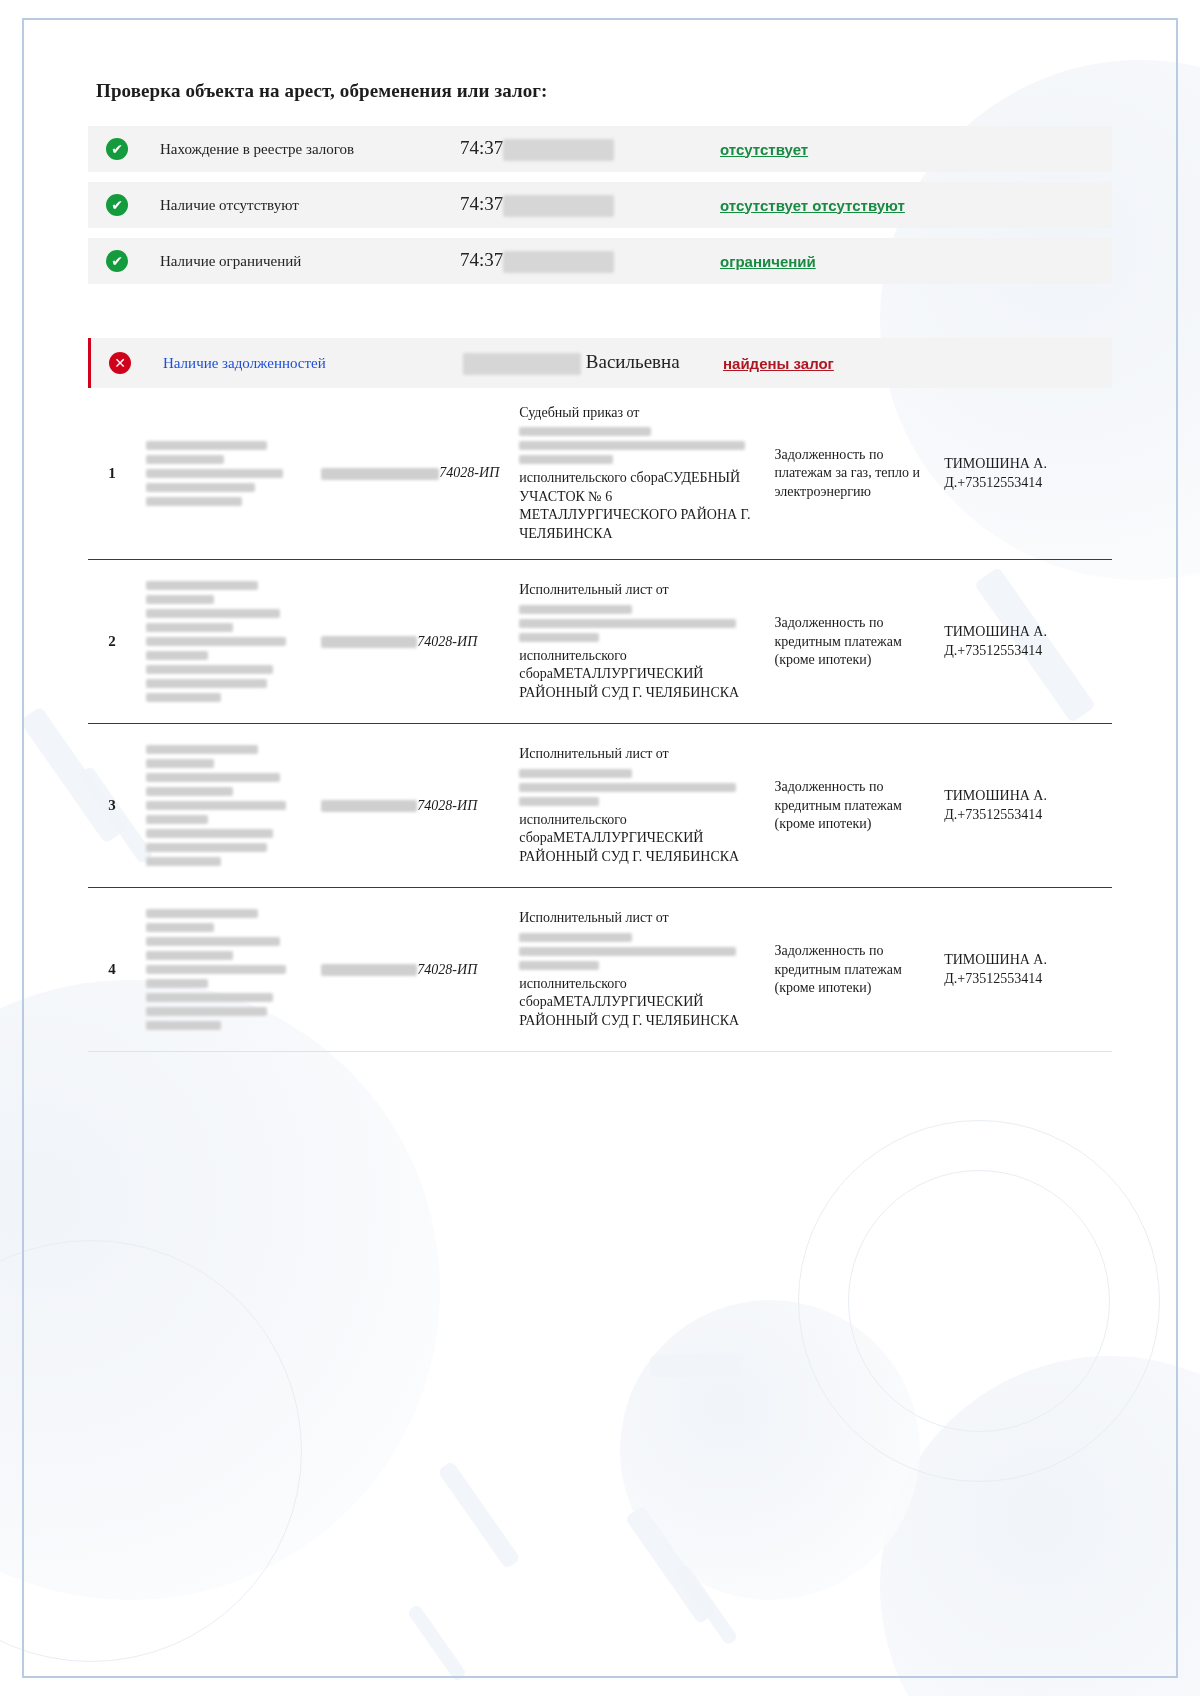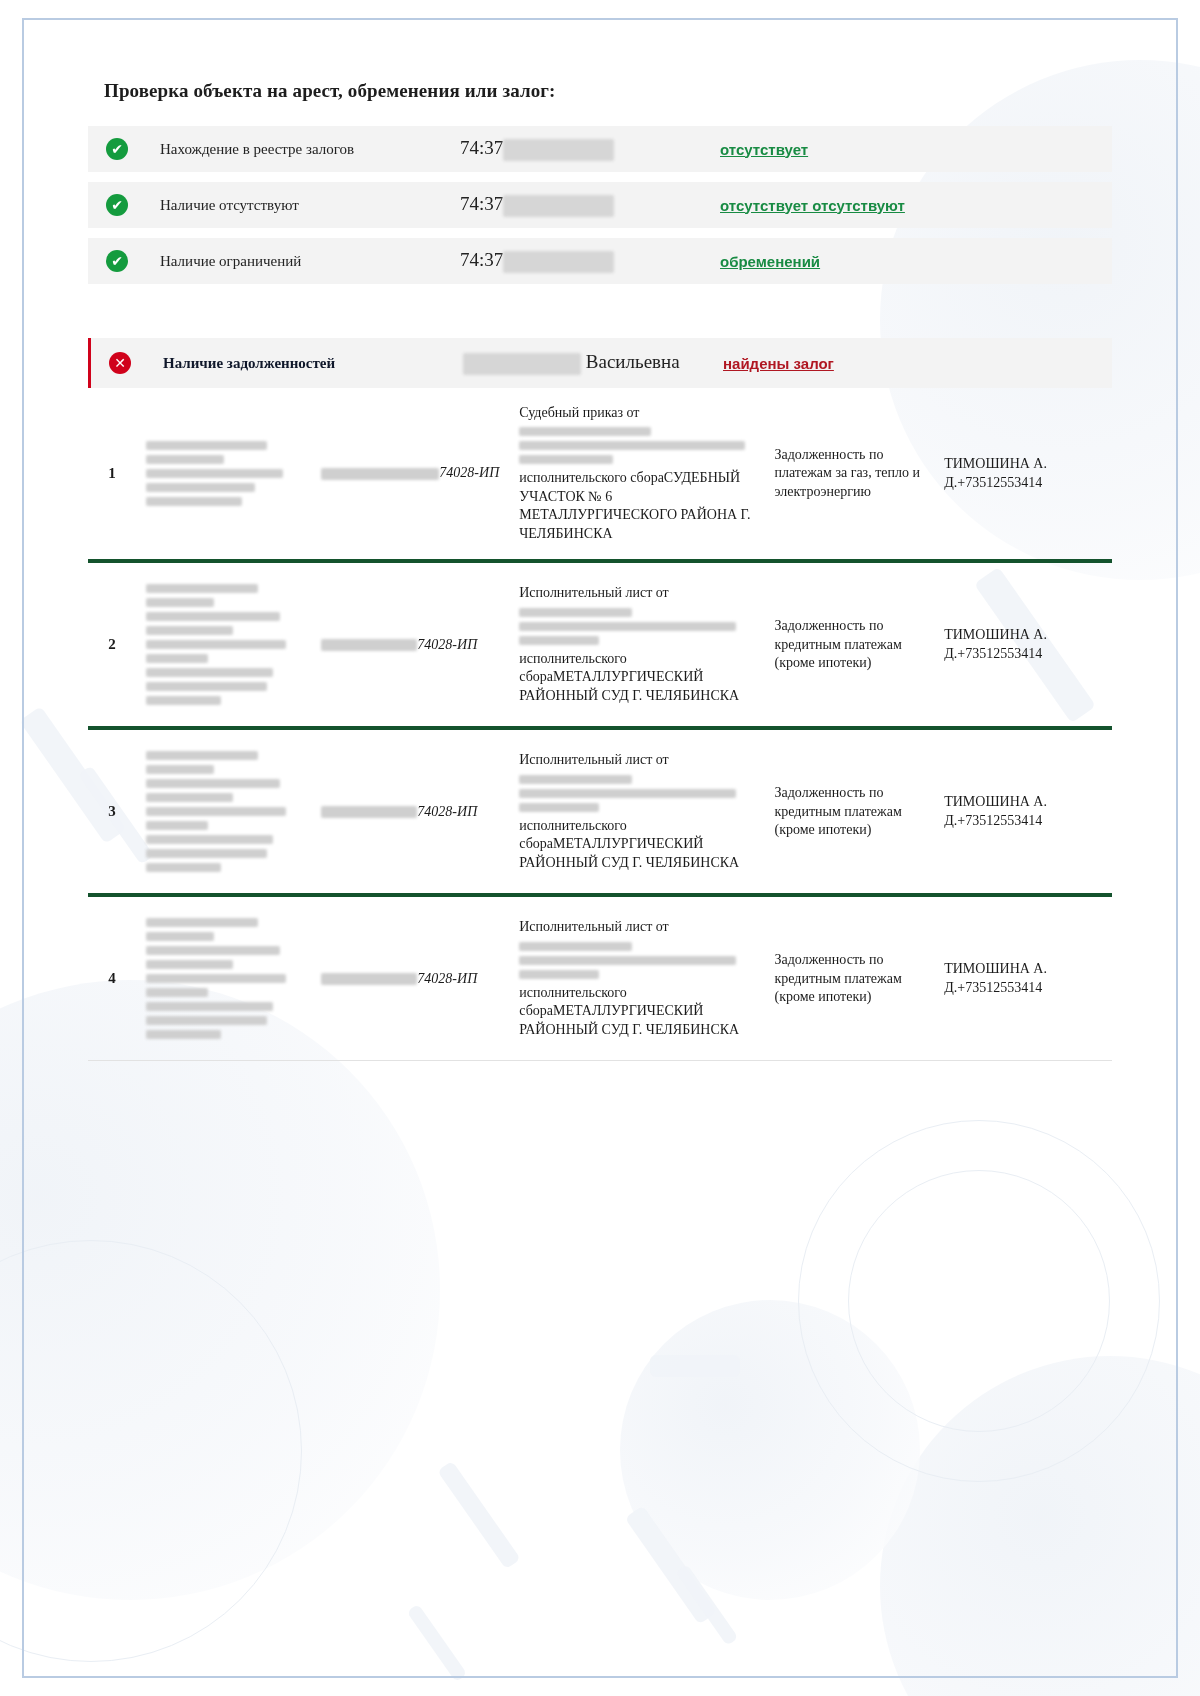--- a/index.html
+++ b/index.html
@@ -72,21 +72,21 @@
     left: 88px;
     top: 80px;
     width: 1024px;
   }
 
   h2.section-title {
     font-family: "Liberation Serif", serif;
     font-size: 19px;
     font-weight: bold;
     color: #1d1d1d;
-    margin: 0 0 24px 16px;
+    margin: 0 0 24px 8px;
     letter-spacing: .1px;
   }
 
   
   .status-list { margin-bottom: 54px; }
   .status-row {
     display: flex;
     align-items: center;
     height: 46px;
     background: #f3f3f3;
@@ -142,32 +142,32 @@
   
   .debt-header {
     display: flex;
     align-items: center;
     height: 50px;
     background: #f3f3f3;
     padding: 0 18px;
     box-sizing: border-box;
     border-left: 3px solid #d0021b;
   }
-  .debt-header .status-label { color: #0f172a; font-weight: bold; }
+  .debt-header .status-label { color: #1d4ed8; }
   .debt-header .status-id { color: #222; }
 
   
   table.debts {
     width: 100%;
     border-collapse: collapse;
     font-size: 14px;
     color: #1b1b1b;
   }
   table.debts td {
-    border-bottom: 4px solid #14532d;
+    border-bottom: 1px solid #14532d;
     padding: 16px 10px;
     vertical-align: middle;
     line-height: 1.32;
   }
   table.debts tr:last-child td { border-bottom: 1px solid #e2e2e2; }
   td.col-num { width: 34px; text-align: center; font-weight: bold; font-size: 15px; }
   td.col-debtor { width: 200px; }
   td.col-case { width: 170px; white-space: nowrap; font-style: italic; }
   td.col-basis { width: 250px; }
   td.col-subject { width: 165px; }
@@ -242,21 +242,21 @@
       </div>
       <div class="status-value green">отсутствует отсутствуют</div>
     </div>
 
     <div class="status-row">
       <div class="icon-circle ok">✔</div>
       <div class="status-label">Наличие ограничений</div>
       <div class="status-id">
         <span>74:37</span><span class="redact">0249928-1386</span>
       </div>
-      <div class="status-value green">обременений</div>
+      <div class="status-value green">ограничений</div>
     </div>
 
   </div>
 
 
   <div class="debt-header">
     <div class="icon-circle bad">✕</div>
     <div class="status-label">Наличие задолженностей</div>
     <div class="status-id">
       <span class="redact">Черкова Ольга</span>

